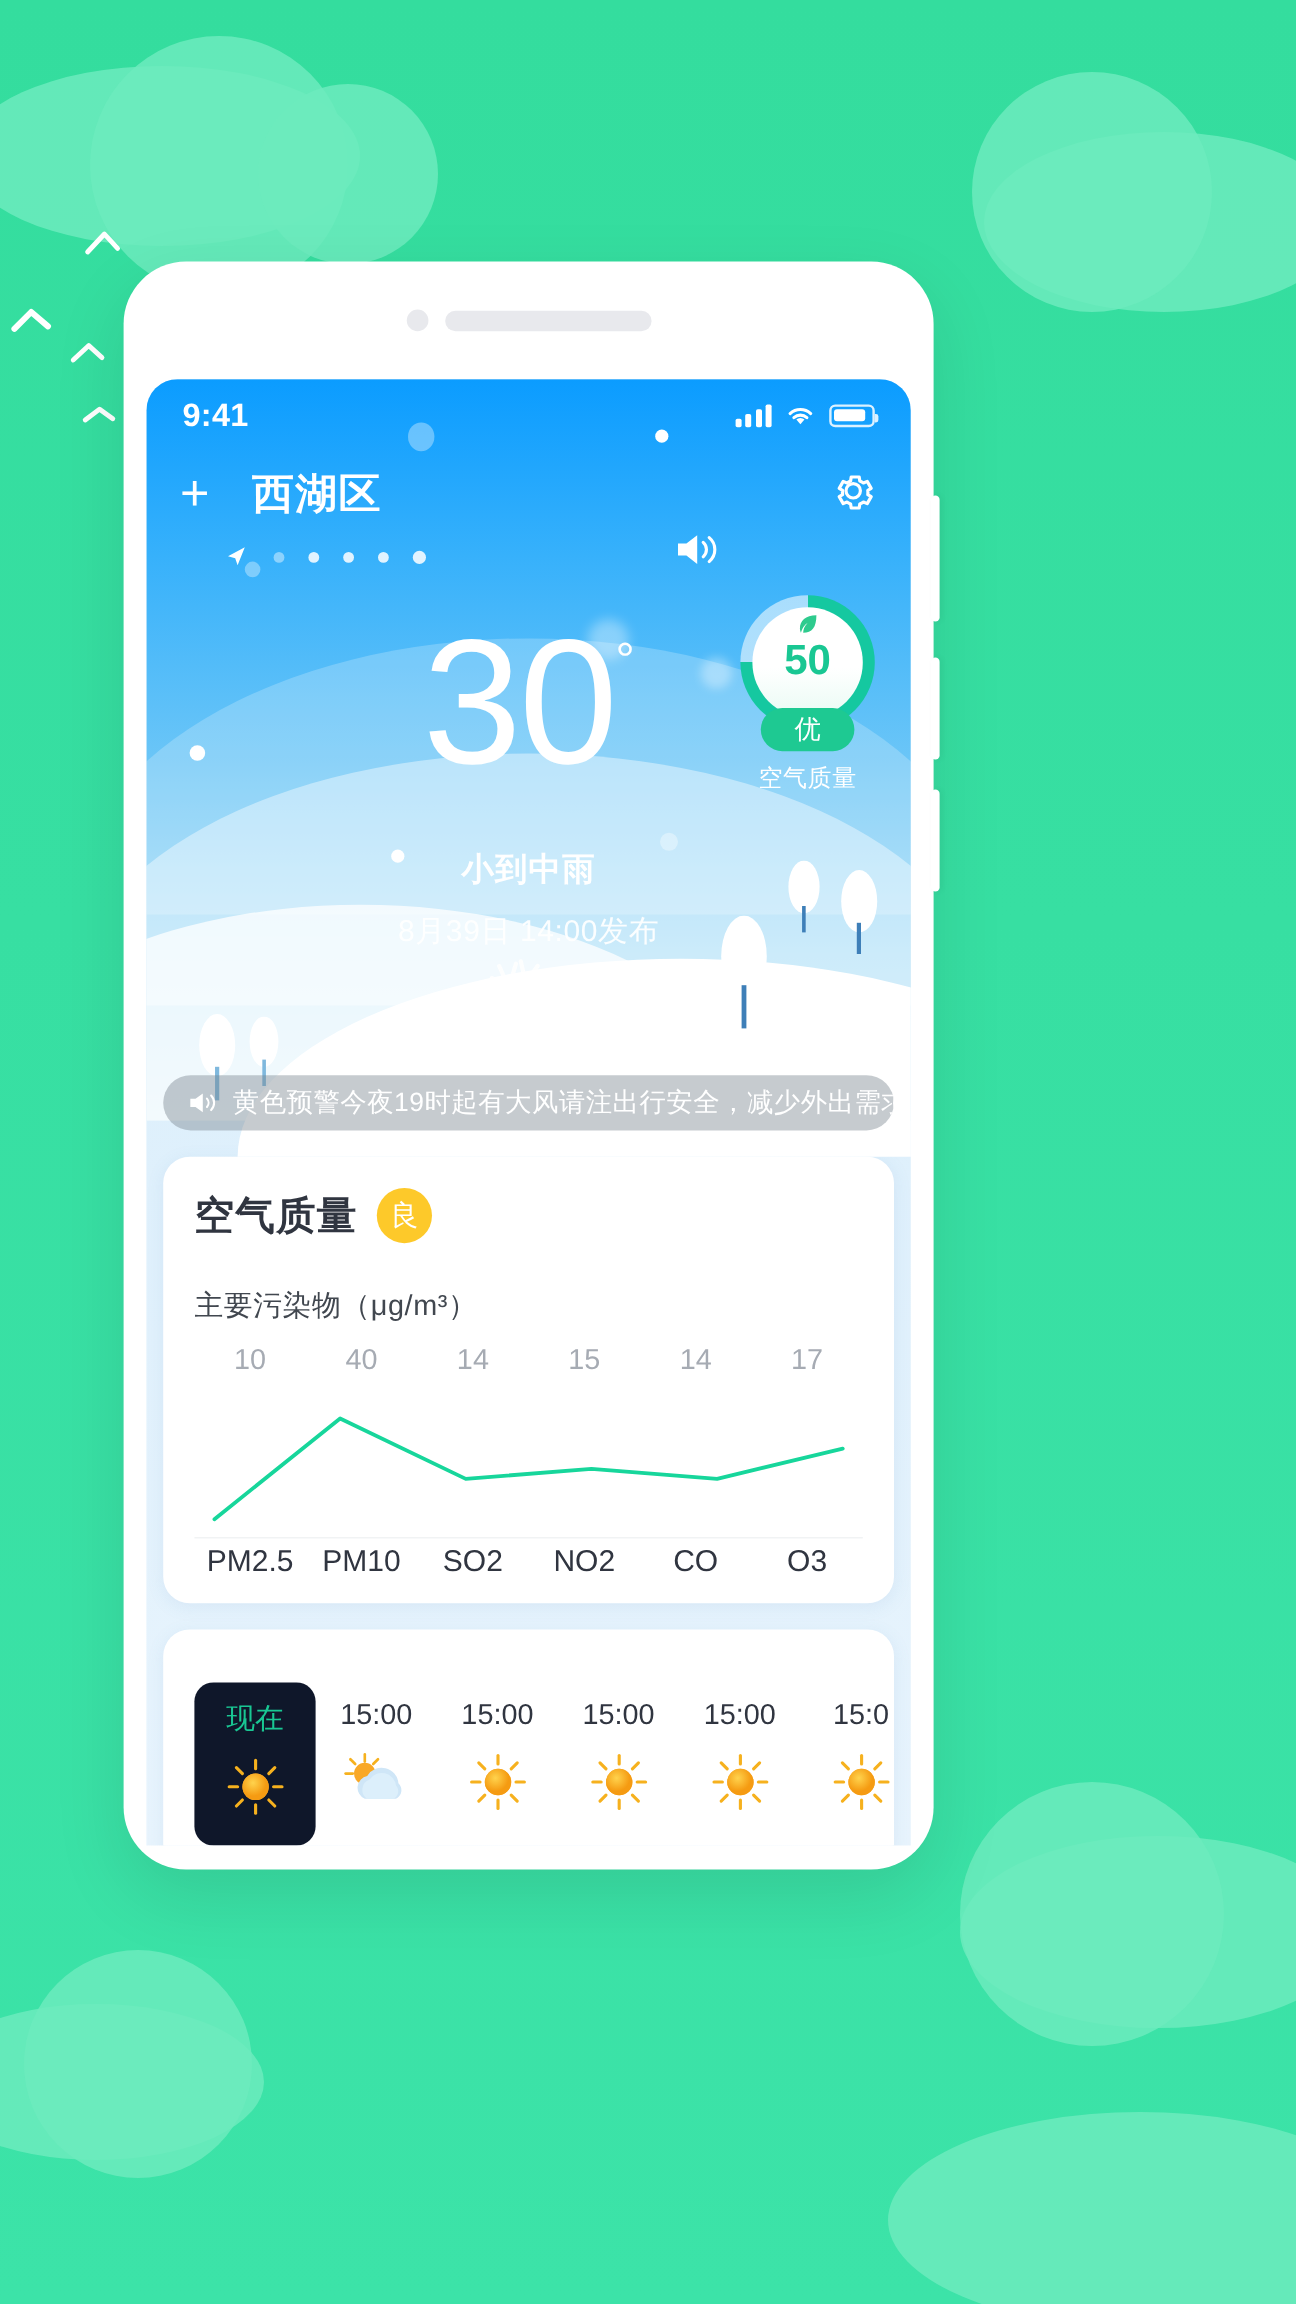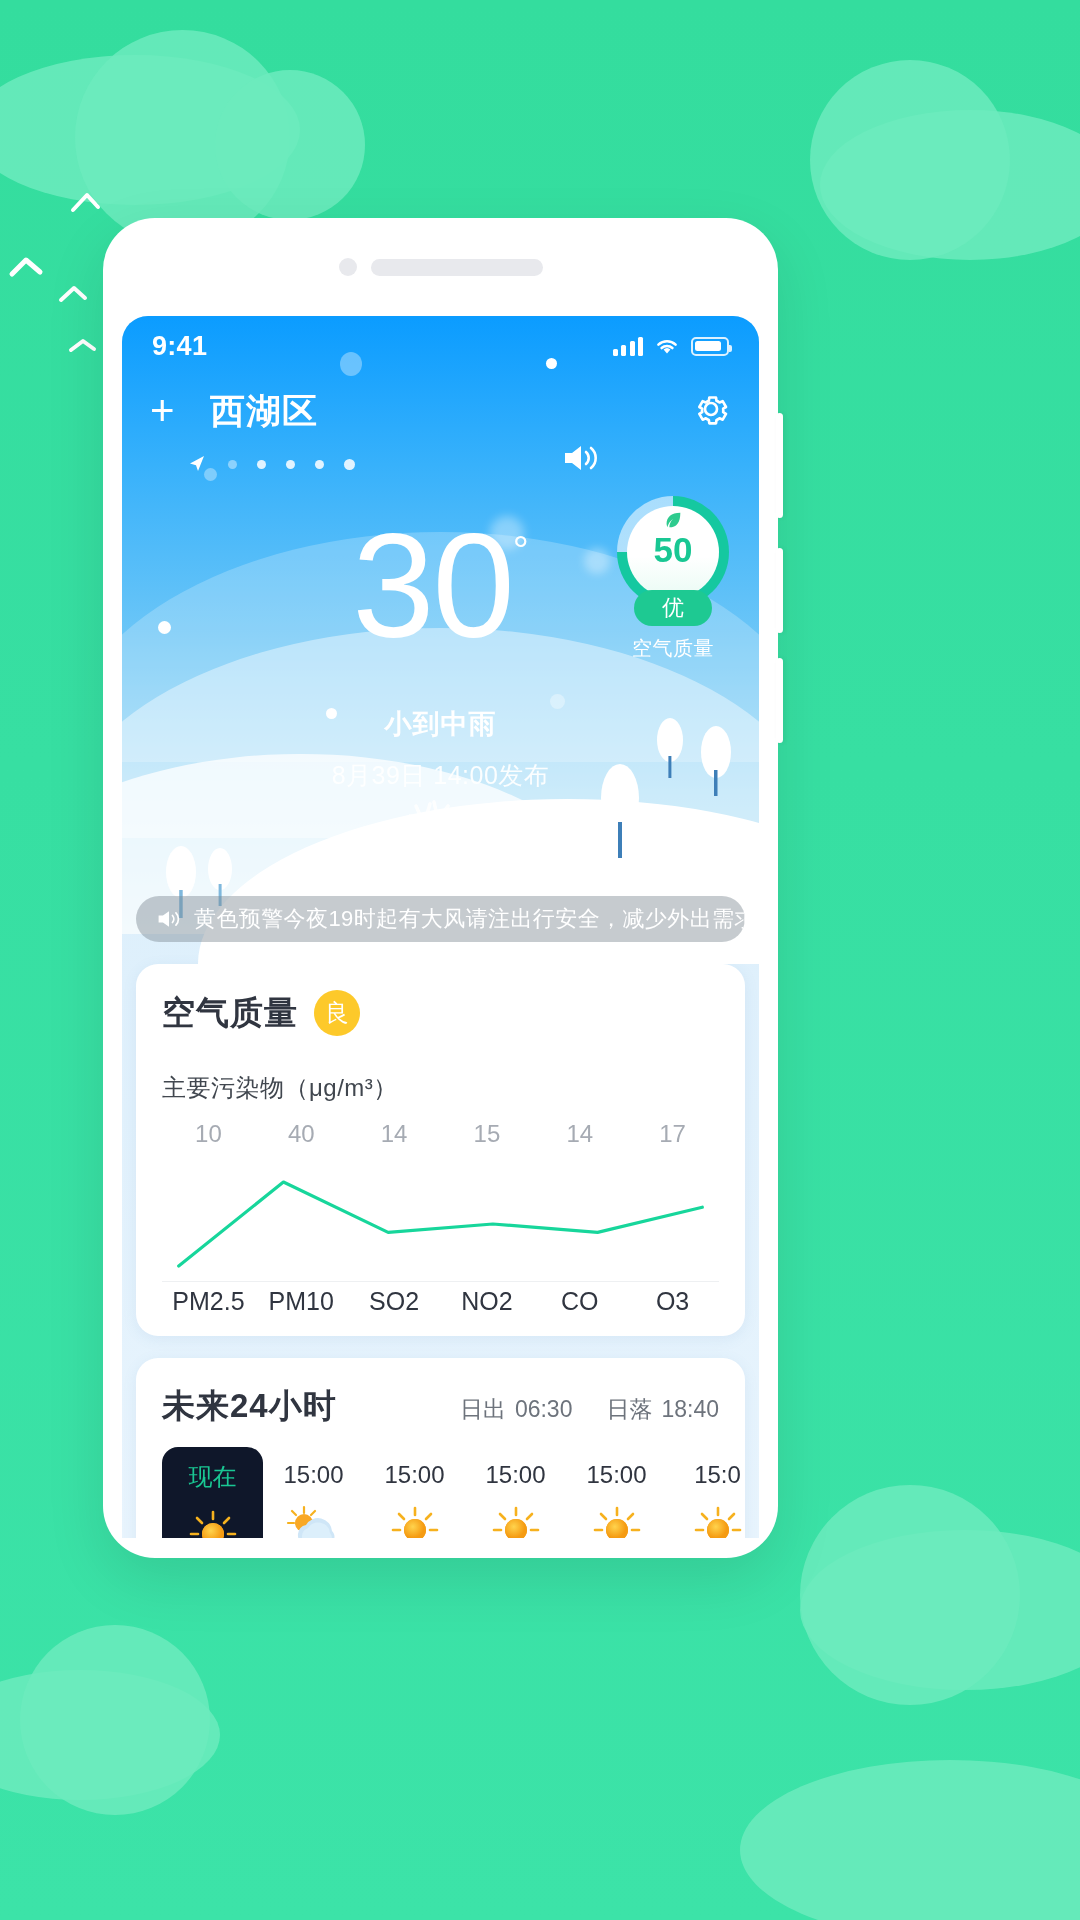--- a/index.html
+++ b/index.html
@@ -353,27 +353,20 @@
           <div>PM10</div>
           <div>SO2</div>
           <div>NO2</div>
           <div>CO</div>
           <div>O3</div>
         </div>
       </div>
     </div>
 
     <div class="card">
-      <div class="hr-head">
-        <div class="hr-title">未来24小时</div>
-        <div class="hr-sun">
-          <span><i style="font-style:normal">日出</i><b>06:30</b></span>
-          <span><i style="font-style:normal">日落</i><b>18:40</b></span>
-        </div>
-      </div>
 
       <div class="hours" id="hours">
           <div class="hour now">
             <div class="h-time">现在</div>
             <div class="h-ico">
               <svg width="52" height="52" viewBox="0 0 52 52">
                 <g stroke="#f6b11e" stroke-width="2.6" stroke-linecap="round">
                   <line x1="26" y1="4" x2="26" y2="11"></line>
                   <line x1="26" y1="41" x2="26" y2="48"></line>
                   <line x1="4" y1="26" x2="11" y2="26"></line>

